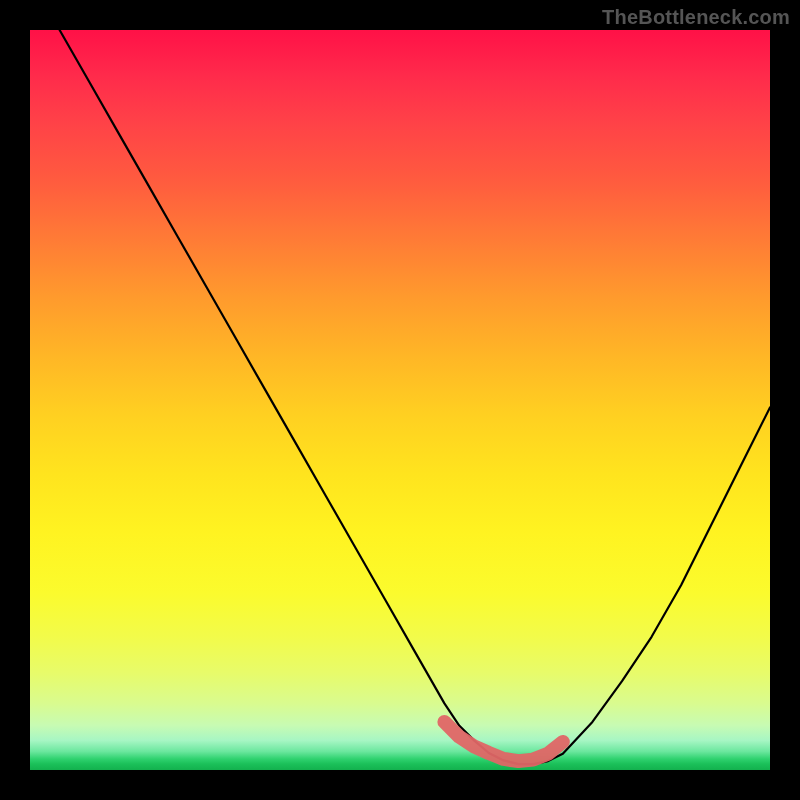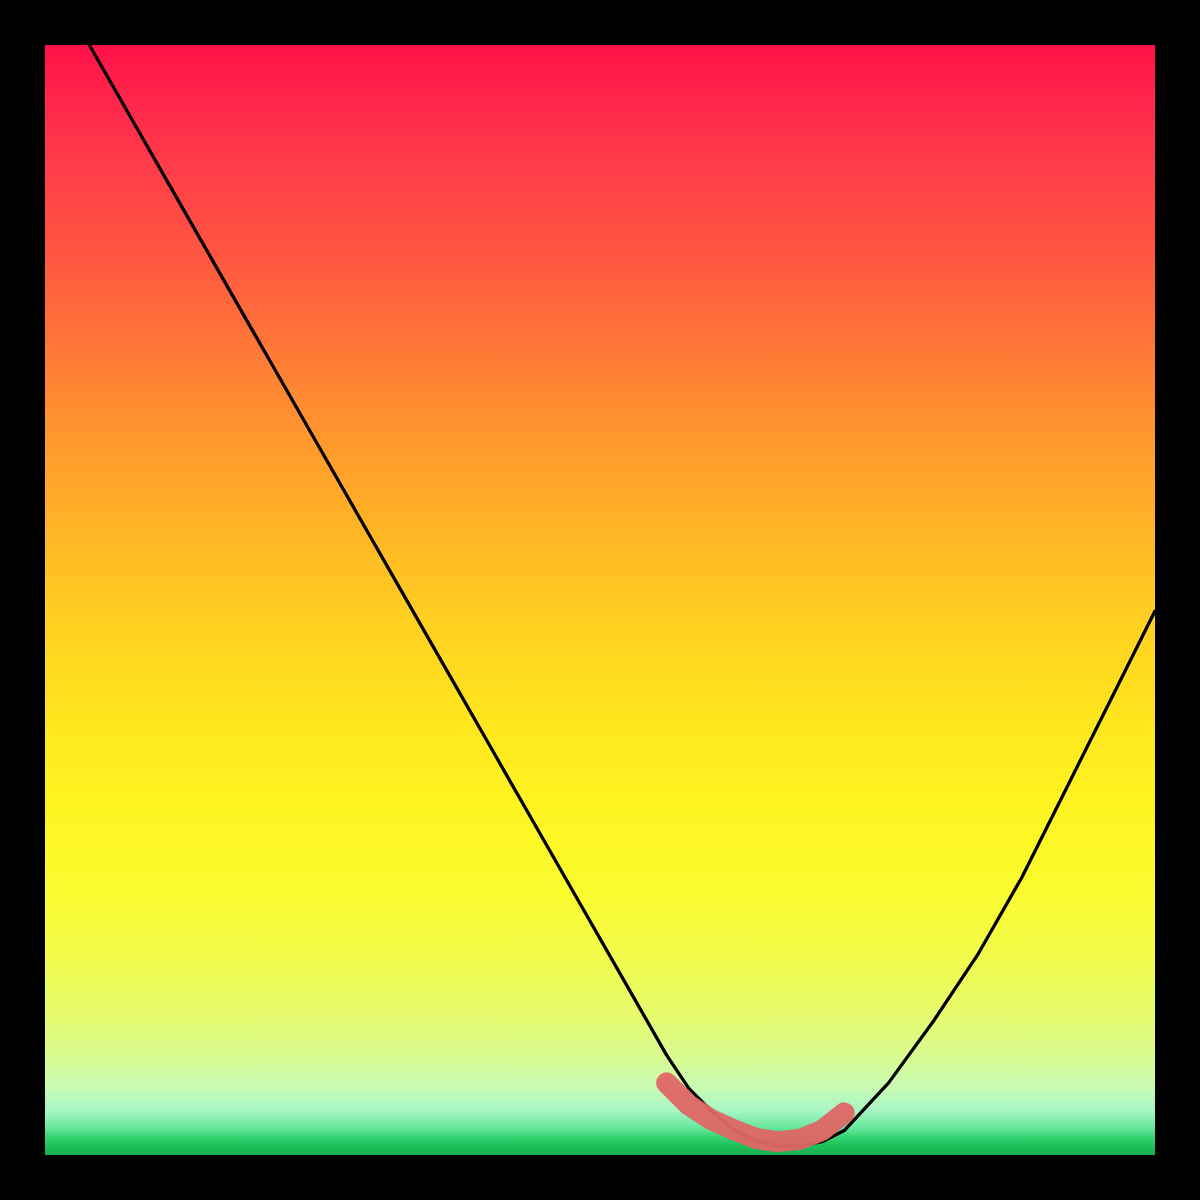--- a/index.html
+++ b/index.html
@@ -67,20 +67,21 @@
     width: 740px;
     height: 740px;
     overflow: visible;
   }
 </style>
 </head>
 <body>
 
 <div class="frame">
 
+  <div class="watermark">TheBottleneck.com</div>
 
   <div class="plot">
     <svg class="curve" viewBox="0 0 740 740" preserveAspectRatio="none">
       <path id="main-curve" fill="none" stroke="#000000" stroke-width="2.2" stroke-linecap="round" stroke-linejoin="round" d="M29.6 0.0 L59.2 51.8 L88.8 103.6 L118.4 155.4 L148.0 207.2 L177.6 259.0 L207.2 310.8 L236.8 362.6 L266.4 414.4 L296.0 466.2 L325.6 518.0 L355.2 569.8 L384.8 621.6 L414.4 673.4 L429.2 695.6 L444.0 710.4 L458.8 723.0 L473.6 730.4 L488.4 734.1 L503.2 734.1 L518.0 731.1 L532.8 723.7 L562.4 691.9 L592.0 651.2 L621.6 606.8 L651.2 555.0 L680.8 495.8 L710.4 436.6 L740.0 377.4"></path>
       <path id="marker-curve" fill="none" stroke="#e06666" stroke-width="14" stroke-linecap="round" stroke-linejoin="round" opacity="0.95" d="M414.4 691.9 L429.2 706.7 L444.0 716.3 L458.8 723.0 L473.6 728.9 L488.4 731.1 L503.2 729.6 L518.0 723.7 L532.8 711.9"></path>
     </svg>
   </div>
 
 </div>
 

